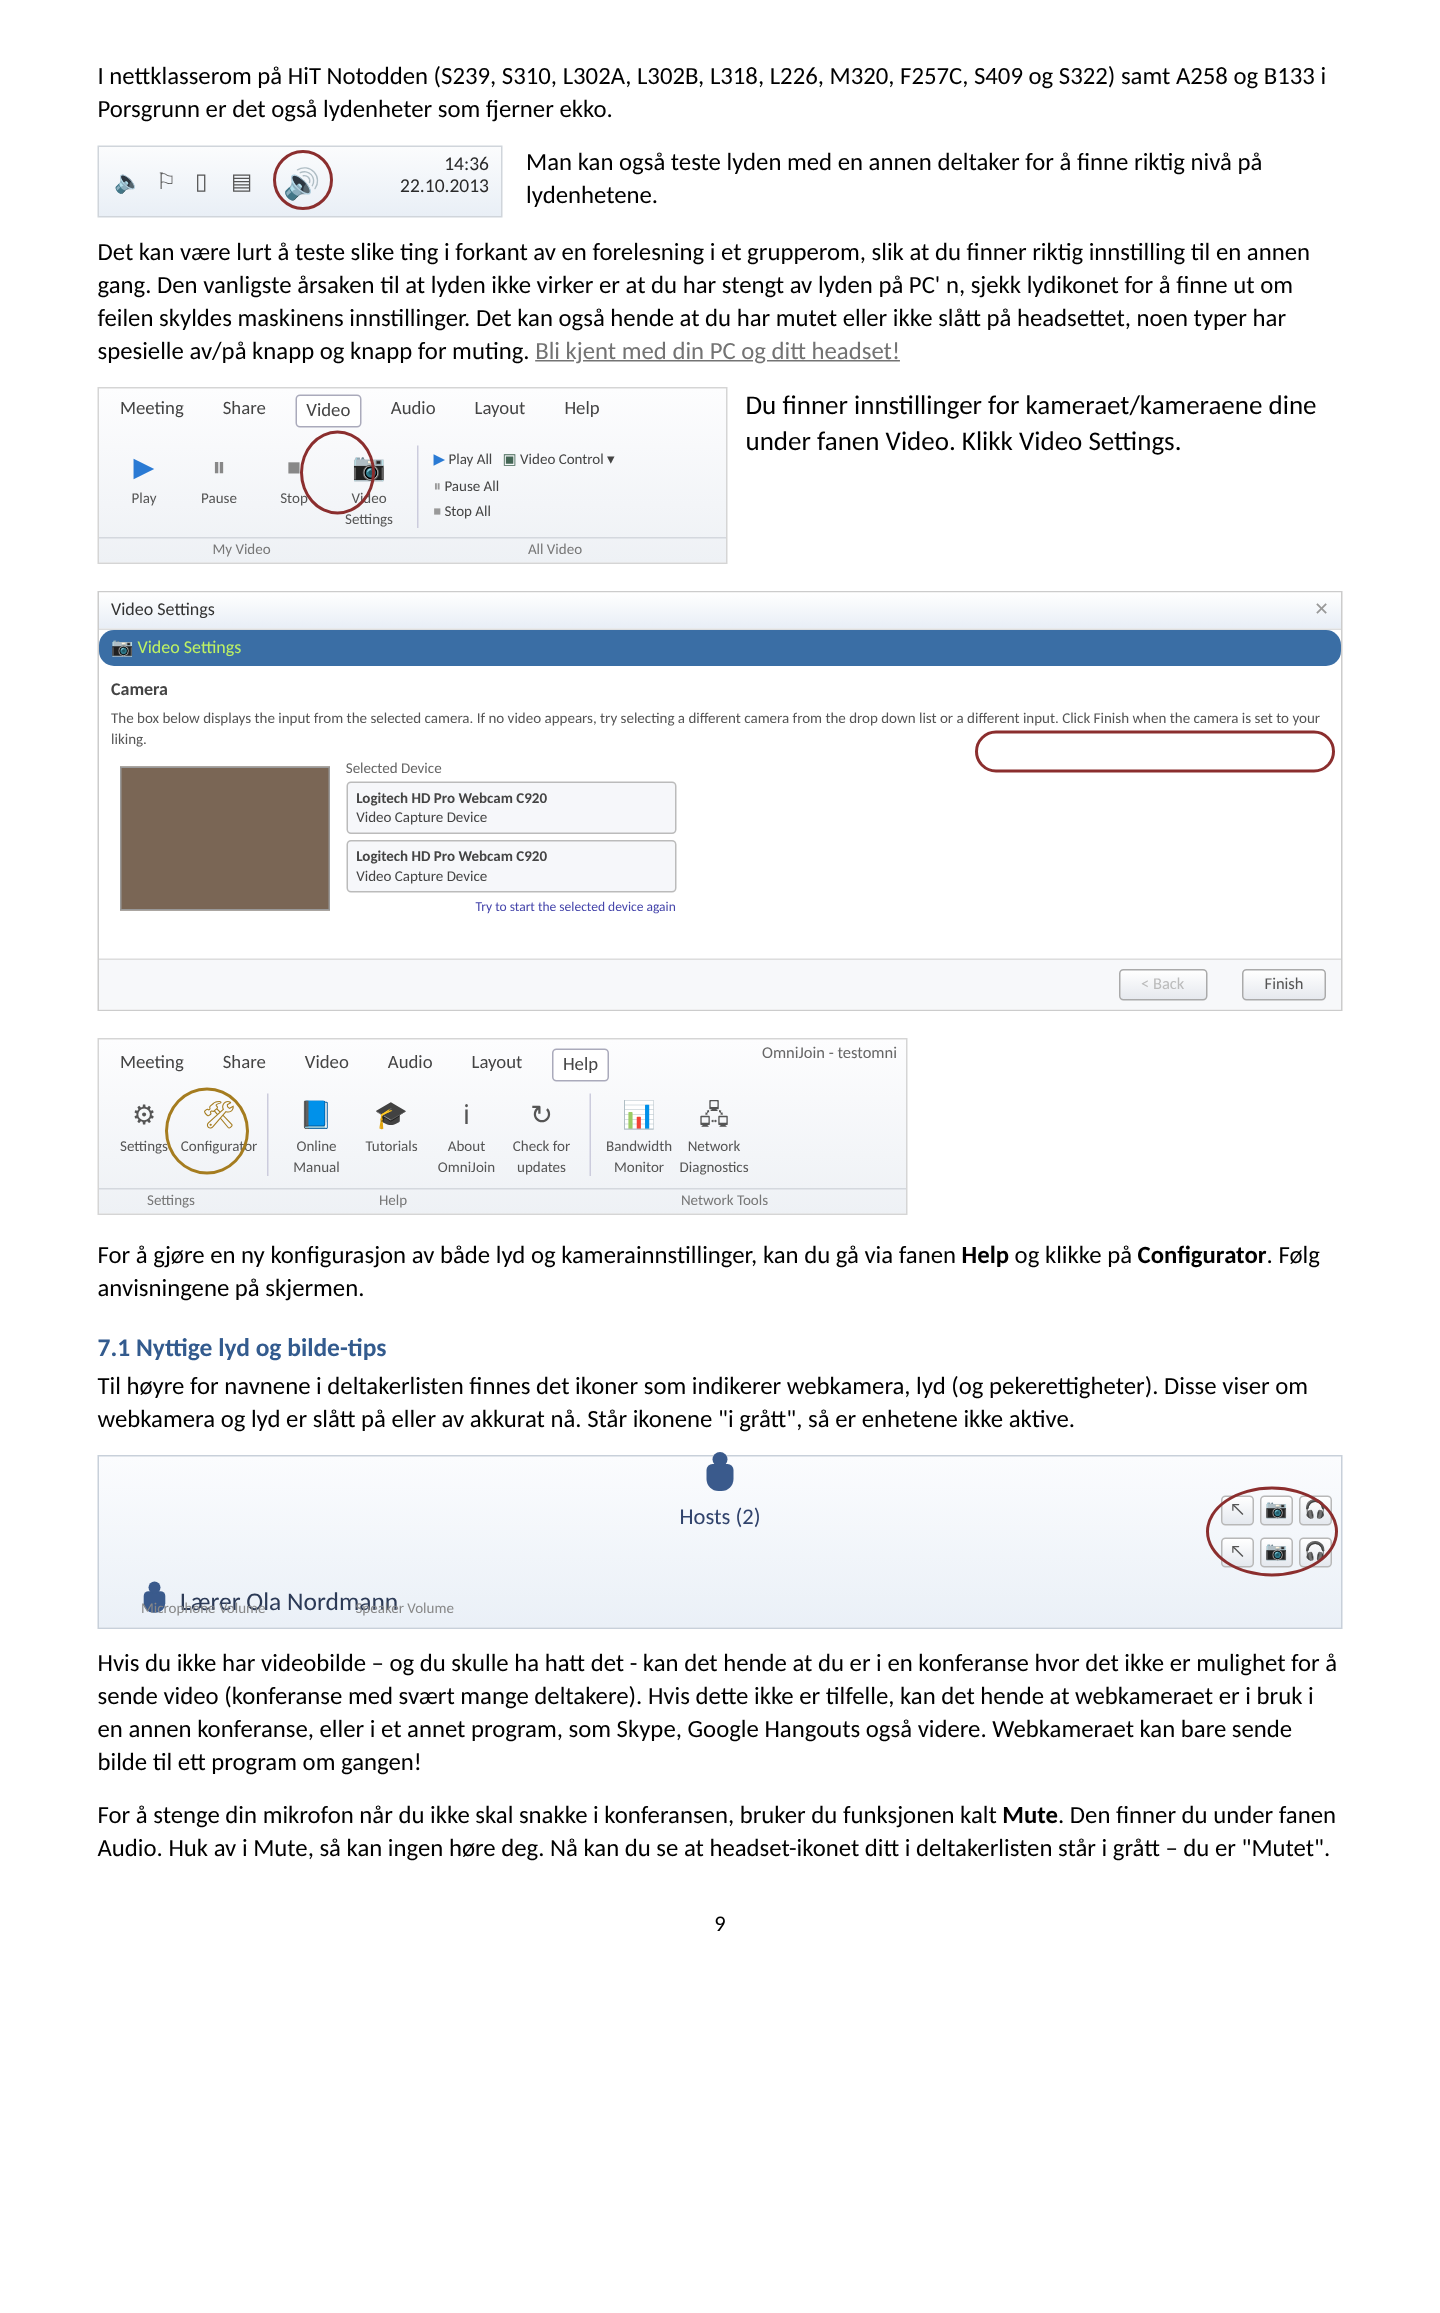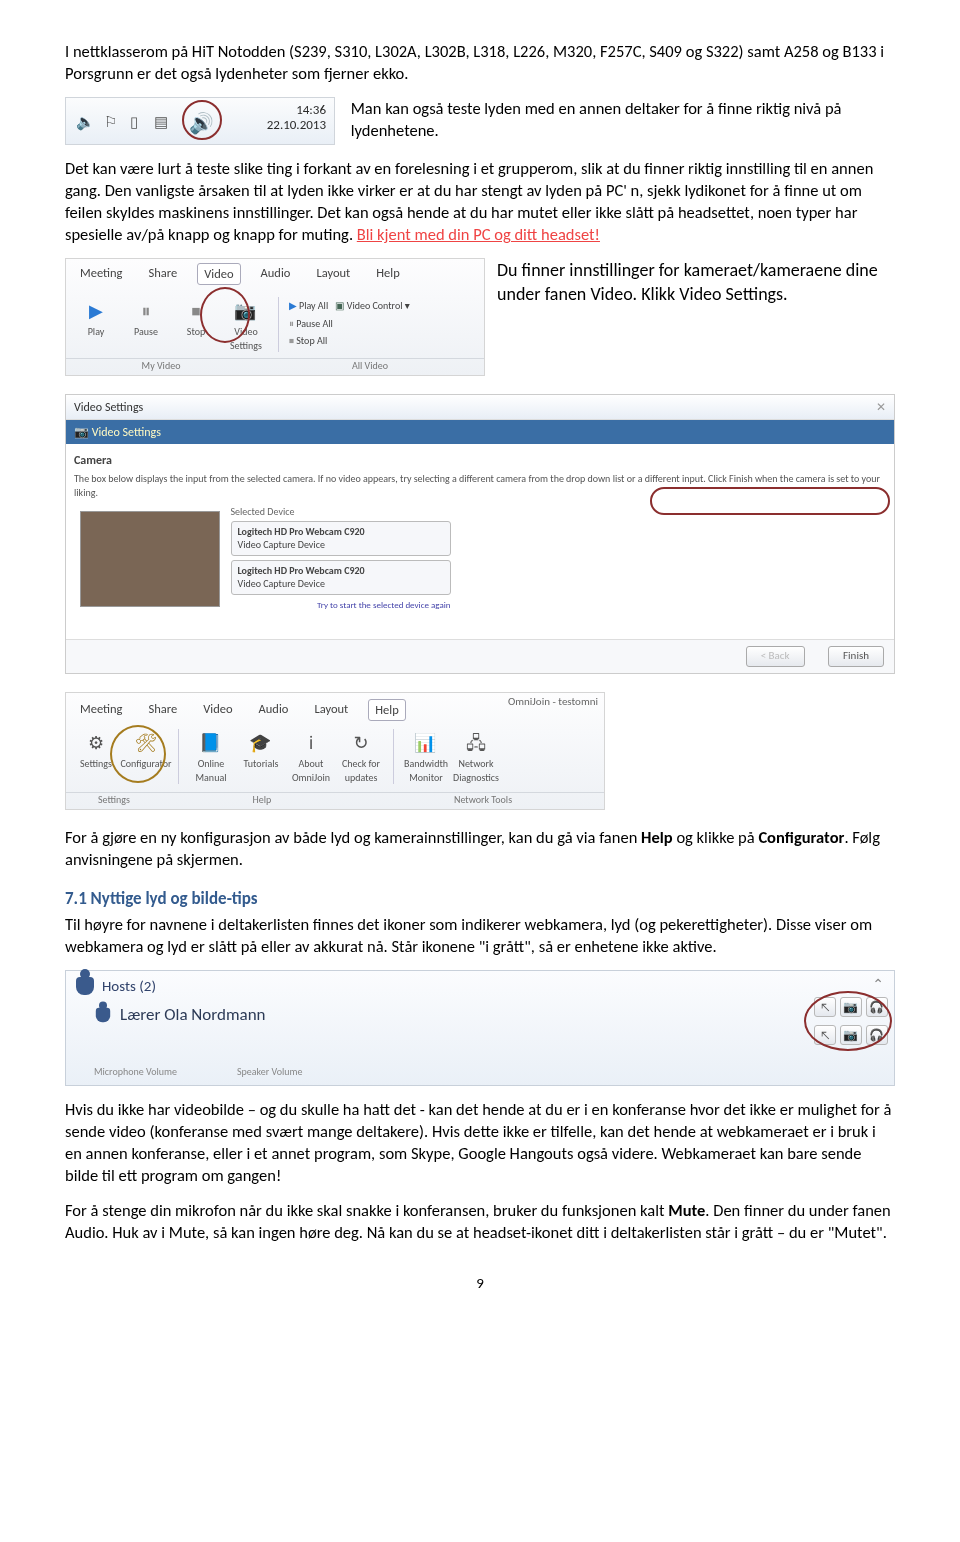--- a/index.html
+++ b/index.html
@@ -39,21 +39,21 @@
   }
   .clock-time {
     position: absolute;
     right: 8px; top: 4px;
     font-size: 13px;
     text-align: right;
     color: #2a2a2a;
     line-height: 1.2;
   }
   .tray-ic { position:absolute; font-size:15px; color:#555; top:14px; }
-  .link-u { text-decoration: underline; color: #ef4444; }
+  .link-u { text-decoration: underline; color: #737373; }
   .two-col { display: flex; gap: 12px; margin: 8px 0 18px 0; align-items:flex-start; }
   .toolbar-panel {
     border: 1px solid #d5d5d5;
     background: linear-gradient(#fdfdfe,#eef1f5);
     width: 420px;
     height: 118px;
     position: relative;
     font-size: 11px;
     color: #444;
   }
@@ -67,21 +67,21 @@
   .vid-settings {
     border: 1px solid #ccc;
     flex: 1;
     background:#fff;
     font-size: 11px;
     color:#333;
     min-height: 280px;
     position: relative;
   }
   .vs-title { background: linear-gradient(#fff,#e8eef6); padding:4px 8px; border-bottom:1px solid #ddd; font-size:12px; }
-  .vs-band { background:#3a6ea5; color:#fef9c3; padding:4px 8px; font-size:12px; }
+  .vs-band { background:#3a6ea5; color:#bef264; padding:4px 8px; font-size:12px;border-radius:10px; }
   .vs-body { padding: 8px; font-size:11px; color:#444; }
   .vs-cam-preview {
     width: 140px; height: 96px;
     background: #7a6655;
     border:1px solid #999;
     margin: 6px 0 0 6px;
     display:inline-block;
     vertical-align: top;
   }
   .vs-devs {
@@ -118,21 +118,21 @@
   }
   .hosts-panel {
     border:1px solid #c8d0da;
     background: linear-gradient(#fbfcfe,#eaf0f7);
     height: 116px;
     position: relative;
     margin: 6px 0 12px 0;
     font-size: 14px;
     color: #2e3b55;
   }
-  .hosts-hdr { padding:5px 10px; font-size:15px; color:#31436c; display:flex; align-items:center; gap:8px; }
+  .hosts-hdr { padding:5px 10px; font-size:15px; color:#31436c; display:flex; align-items:center; gap:8px;flex-direction:column; }
   .hosts-row { padding: 3px 10px 3px 28px; display:flex; align-items:center; gap:8px; font-size:17px; color:#2c3a56; }
   .hosts-ft { position:absolute; bottom:6px; left:0; right:0; font-size:10px; color:#888; display:flex; gap:60px; padding-left:28px; }
   .ic-person { display:inline-block; width:18px; height:18px; background:#3a5a8c; border-radius:4px 4px 8px 8px; position:relative; }
   .ic-person::before { content:""; position:absolute; top:-8px; left:4px; width:10px; height:10px; border-radius:50%; background:#3a5a8c; }
   .hosts-icons { position:absolute; right:6px; top:26px; }
   .hosts-icons .row { display:flex; gap:4px; margin-bottom:8px; }
   .hi { width:22px; height:20px; border:1px solid #b8b8b8; border-radius:3px; background:linear-gradient(#fff,#e4e8ee); font-size:12px; display:flex; align-items:center; justify-content:center; color:#555; }
   .hosts-circ { position:absolute; border:2px solid #8b2e2e; border-radius:50%; }
   .page-num { text-align:center; margin-top: 30px; font-size: 15px; color:#000; }
   .lbl-inline { display:inline-block; vertical-align:top; }

